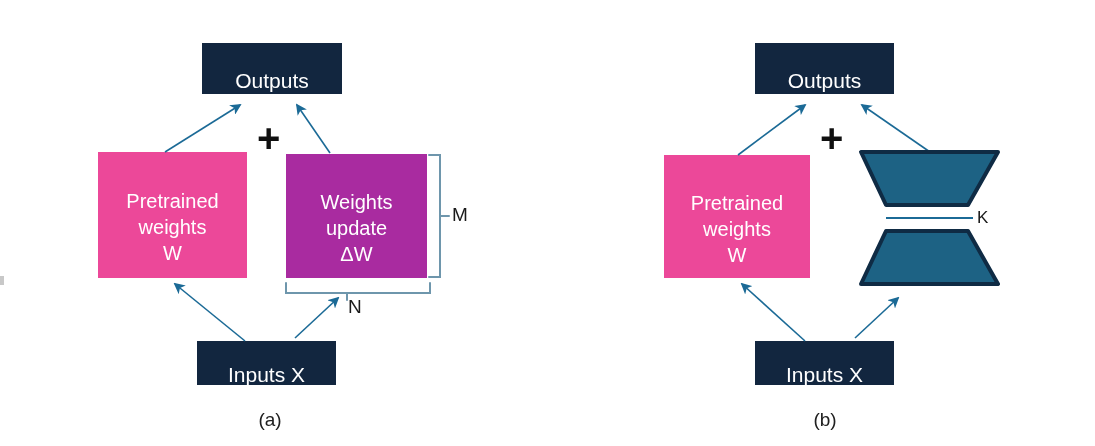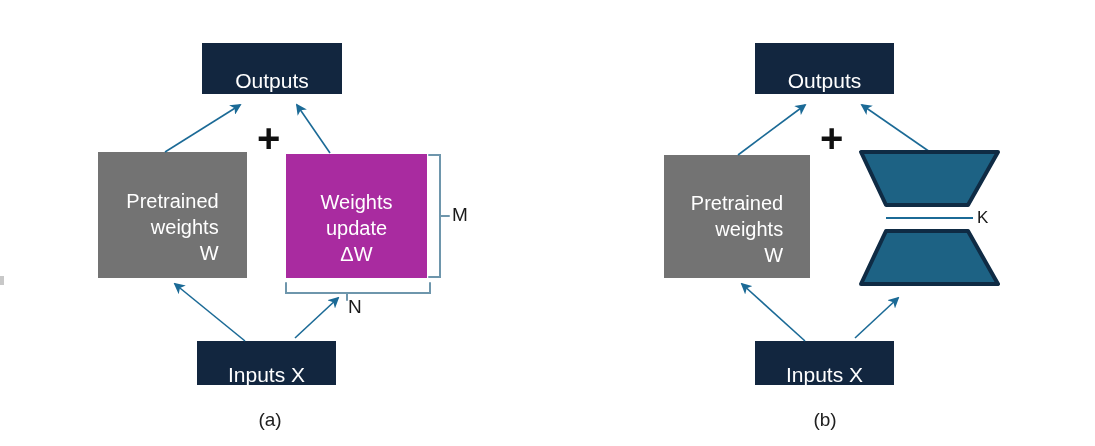--- a/index.html
+++ b/index.html
@@ -21,21 +21,21 @@
     position: absolute;
     display: flex;
     align-items: center;
     justify-content: center;
     text-align: center;
     color: #ffffff;
     line-height: 1.30;
     box-sizing: border-box;
   }
   .node-dark   { background: #12263f; }
-  .node-gray   { background: #737373; text-align: right; }
+  .node-gray   { background: #ec4899; }
   .node-magenta{ background: #a92ba0; }
   .label-text {
     white-space: pre-line;
     display: block;
     margin-top: 24px;
   }
   .caption {
     position: absolute;
     color: #202020;
     font-size: 19px;

